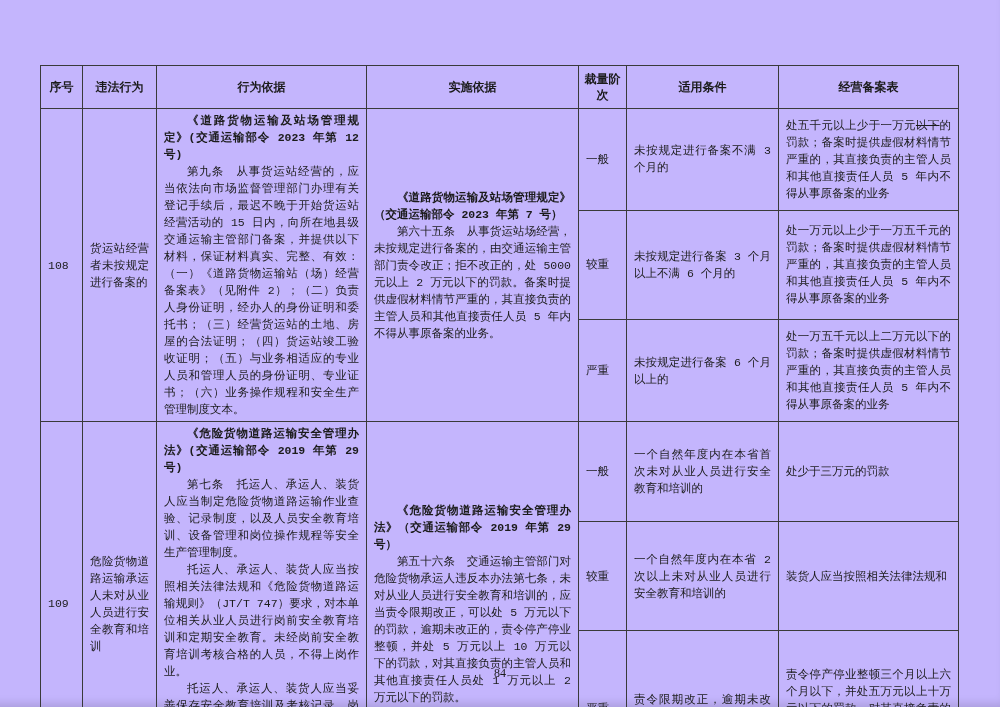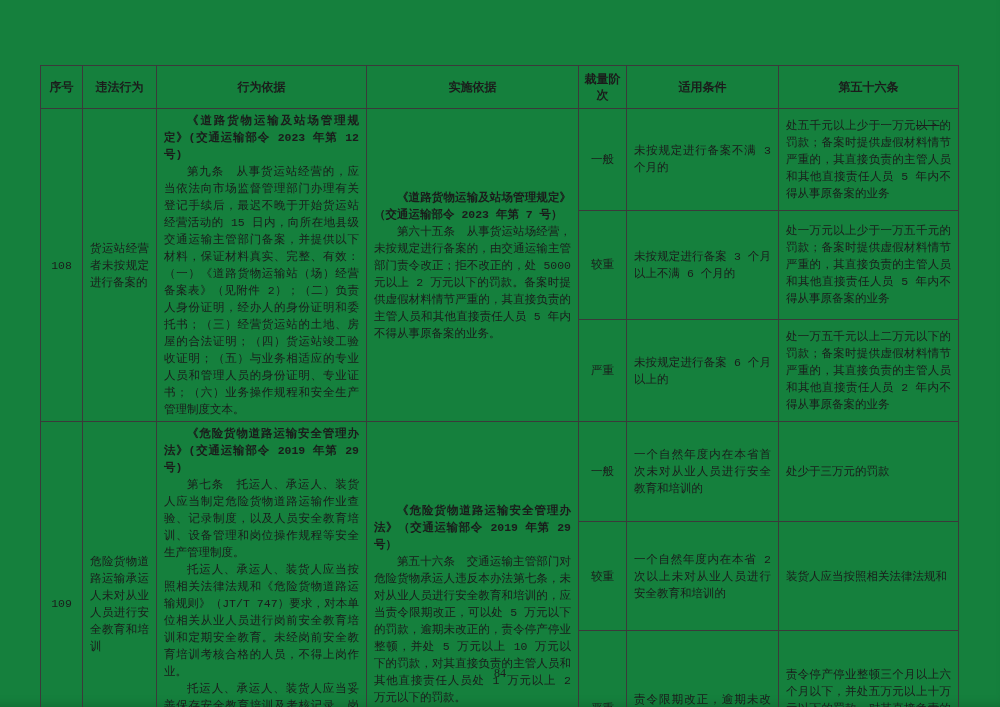--- a/index.html
+++ b/index.html
@@ -1,19 +1,19 @@
 <!DOCTYPE html>
 <html><head>
 <meta charset="utf-8">
 <style>
   html,body { margin:0; padding:0; background:#ffffff; }
   .doc-page {
     position:relative;
     width:1000px; height:707px;
-    background:#15803d;
+    background:#c4b5fd;
     font-family:"Liberation Serif","DejaVu Serif",serif;
     color:#1b1b1b;
     box-shadow: inset -4px -12px 10px -9px rgba(0,0,0,0.14);
     overflow:hidden;
   }
   table.reg-table {
     position:absolute; left:40px; top:65px;
     width:918px;
     border-collapse:collapse;
     table-layout:fixed;
@@ -30,21 +30,21 @@
     height:38px;
     padding:2px 3px;
     line-height:16px;
   }
   .reg-table td {
     font-size:11.5px;
     line-height:17px;
     padding:3px 7px;
     font-family:Liberation Mono, monospace;
   }
-  .center { text-align:center; }
+  .center { text-align:left; }
   .violation-cell {
     text-align:justify;
     text-justify:inter-character;
     padding:4px 9px;
   }
   .basis-cell { padding:2px 6px; }
   .basis-cell p {
     margin:0;
     text-indent:2em;
     text-align:justify;
@@ -84,21 +84,21 @@
       <col style="width:180px">
     </colgroup>
     <thead>
       <tr>
         <th>序号</th>
         <th>违法行为</th>
         <th>行为依据</th>
         <th>实施依据</th>
         <th>裁量阶次</th>
         <th>适用条件</th>
-        <th>第五十六条</th>
+        <th>经营备案表</th>
       </tr>
     </thead>
     <tbody>
 
       <tr class="h91">
         <td rowspan="3" class="center">108</td>
         <td rowspan="3" class="violation-cell">货运站经营者未按规定进行备案的</td>
         <td rowspan="3" class="basis-cell" style="vertical-align:top;">
           <p class="law-title">《道路货物运输及站场管理规定》(交通运输部令 2023 年第 12 号)</p>
           <p>第九条　从事货运站经营的，应当依法向市场监督管理部门办理有关登记手续后，最迟不晚于开始货运站经营活动的 15 日内，向所在地县级交通运输主管部门备案，并提供以下材料，保证材料真实、完整、有效：（一）《道路货物运输站（场）经营备案表》（见附件 2）；（二）负责人身份证明，经办人的身份证明和委托书；（三）经营货运站的土地、房屋的合法证明；（四）货运站竣工验收证明；（五）与业务相适应的专业人员和管理人员的身份证明、专业证书；（六）业务操作规程和安全生产管理制度文本。</p>
@@ -112,21 +112,21 @@
         <td class="standard-cell"><span>处五千元以上少于一万元</span><span class="strike">以下</span><span>的罚款；备案时提供虚假材料情节严重的，其直接负责的主管人员和其他直接责任人员 5 年内不得从事原备案的业务</span></td>
       </tr>
       <tr class="h99">
         <td class="center">较重</td>
         <td class="condition-cell">未按规定进行备案 3 个月以上不满 6 个月的</td>
         <td class="standard-cell">处一万元以上少于一万五千元的罚款；备案时提供虚假材料情节严重的，其直接负责的主管人员和其他直接责任人员 5 年内不得从事原备案的业务</td>
       </tr>
       <tr class="h86">
         <td class="center">严重</td>
         <td class="condition-cell">未按规定进行备案 6 个月以上的</td>
-        <td class="standard-cell">处一万五千元以上二万元以下的罚款；备案时提供虚假材料情节严重的，其直接负责的主管人员和其他直接责任人员 2 年内不得从事原备案的业务</td>
+        <td class="standard-cell">处一万五千元以上二万元以下的罚款；备案时提供虚假材料情节严重的，其直接负责的主管人员和其他直接责任人员 5 年内不得从事原备案的业务</td>
       </tr>
 
       <tr class="h69">
         <td rowspan="3" class="center">109</td>
         <td rowspan="3" class="violation-cell">危险货物道路运输承运人未对从业人员进行安全教育和培训</td>
         <td rowspan="3" class="basis-cell" style="vertical-align:top;">
           <p class="law-title">《危险货物道路运输安全管理办法》(交通运输部令 2019 年第 29 号)</p>
           <p>第七条　托运人、承运人、装货人应当制定危险货物道路运输作业查验、记录制度，以及人员安全教育培训、设备管理和岗位操作规程等安全生产管理制度。</p>
           <p>托运人、承运人、装货人应当按照相关法律法规和《危险货物道路运输规则》（JT/T 747）要求，对本单位相关从业人员进行岗前安全教育培训和定期安全教育。未经岗前安全教育培训考核合格的人员，不得上岗作业。</p>
           <p>托运人、承运人、装货人应当妥善保存安全教育培训及考核记录。岗前安全教育培训及考核记录保存至相关从业人员离职后 12 个月；定期安全教育记录保存期限不得少于 12 个月。</p>

